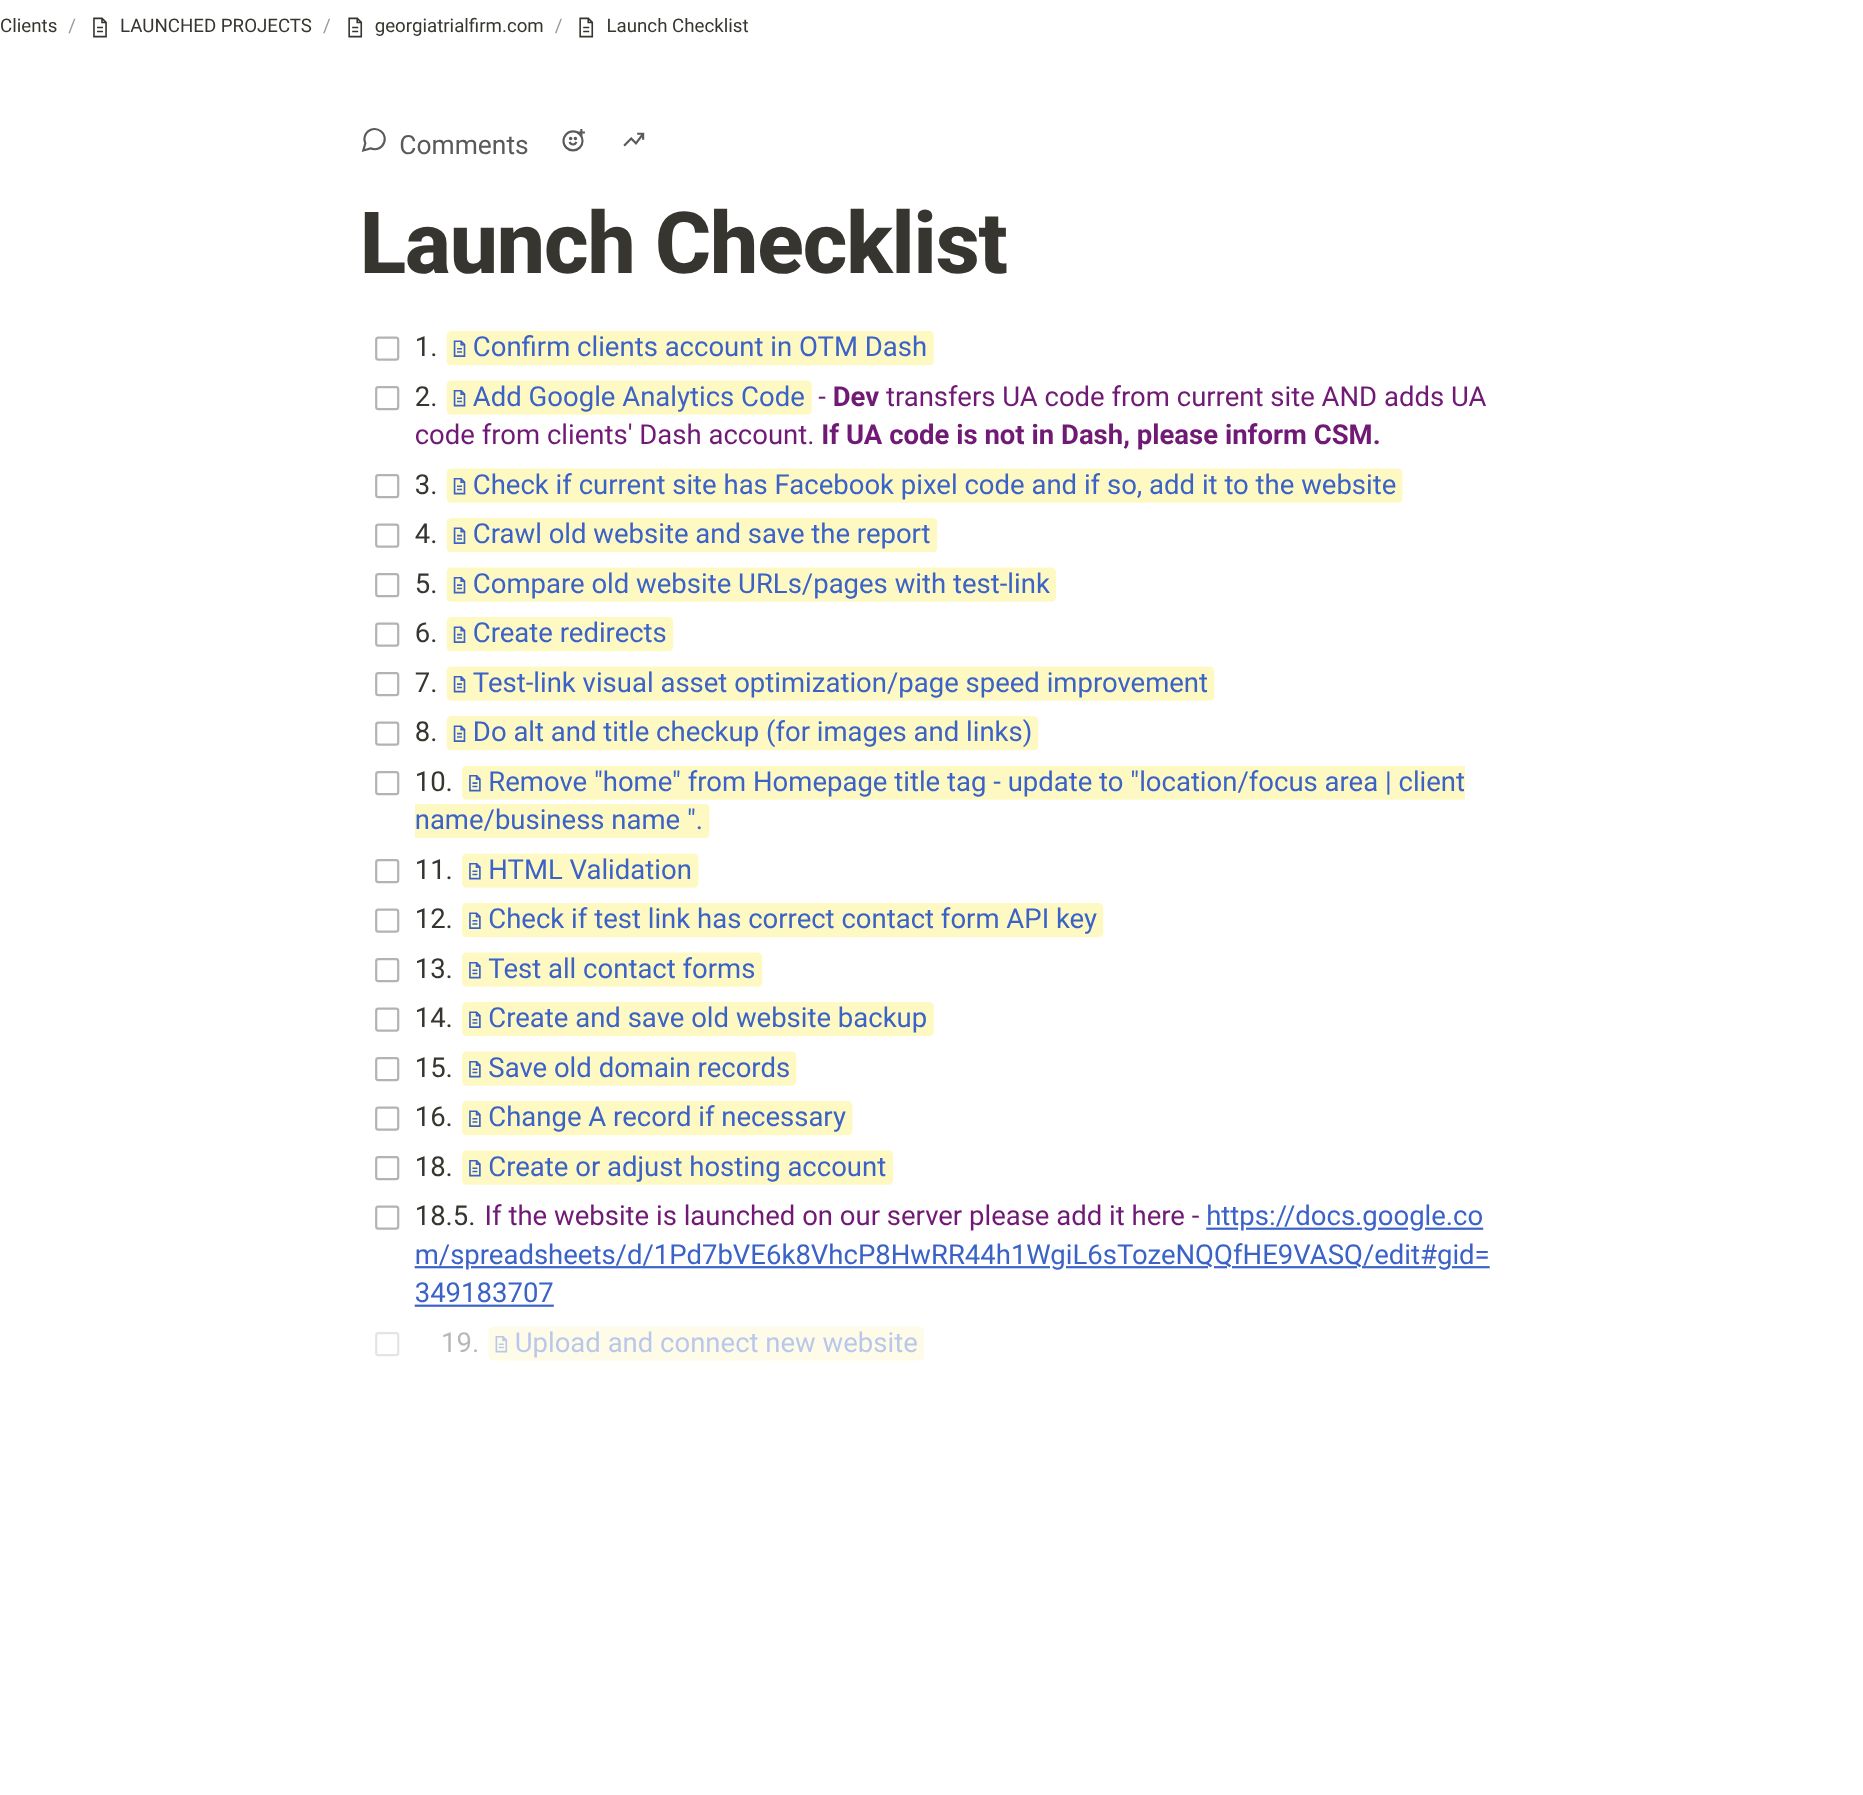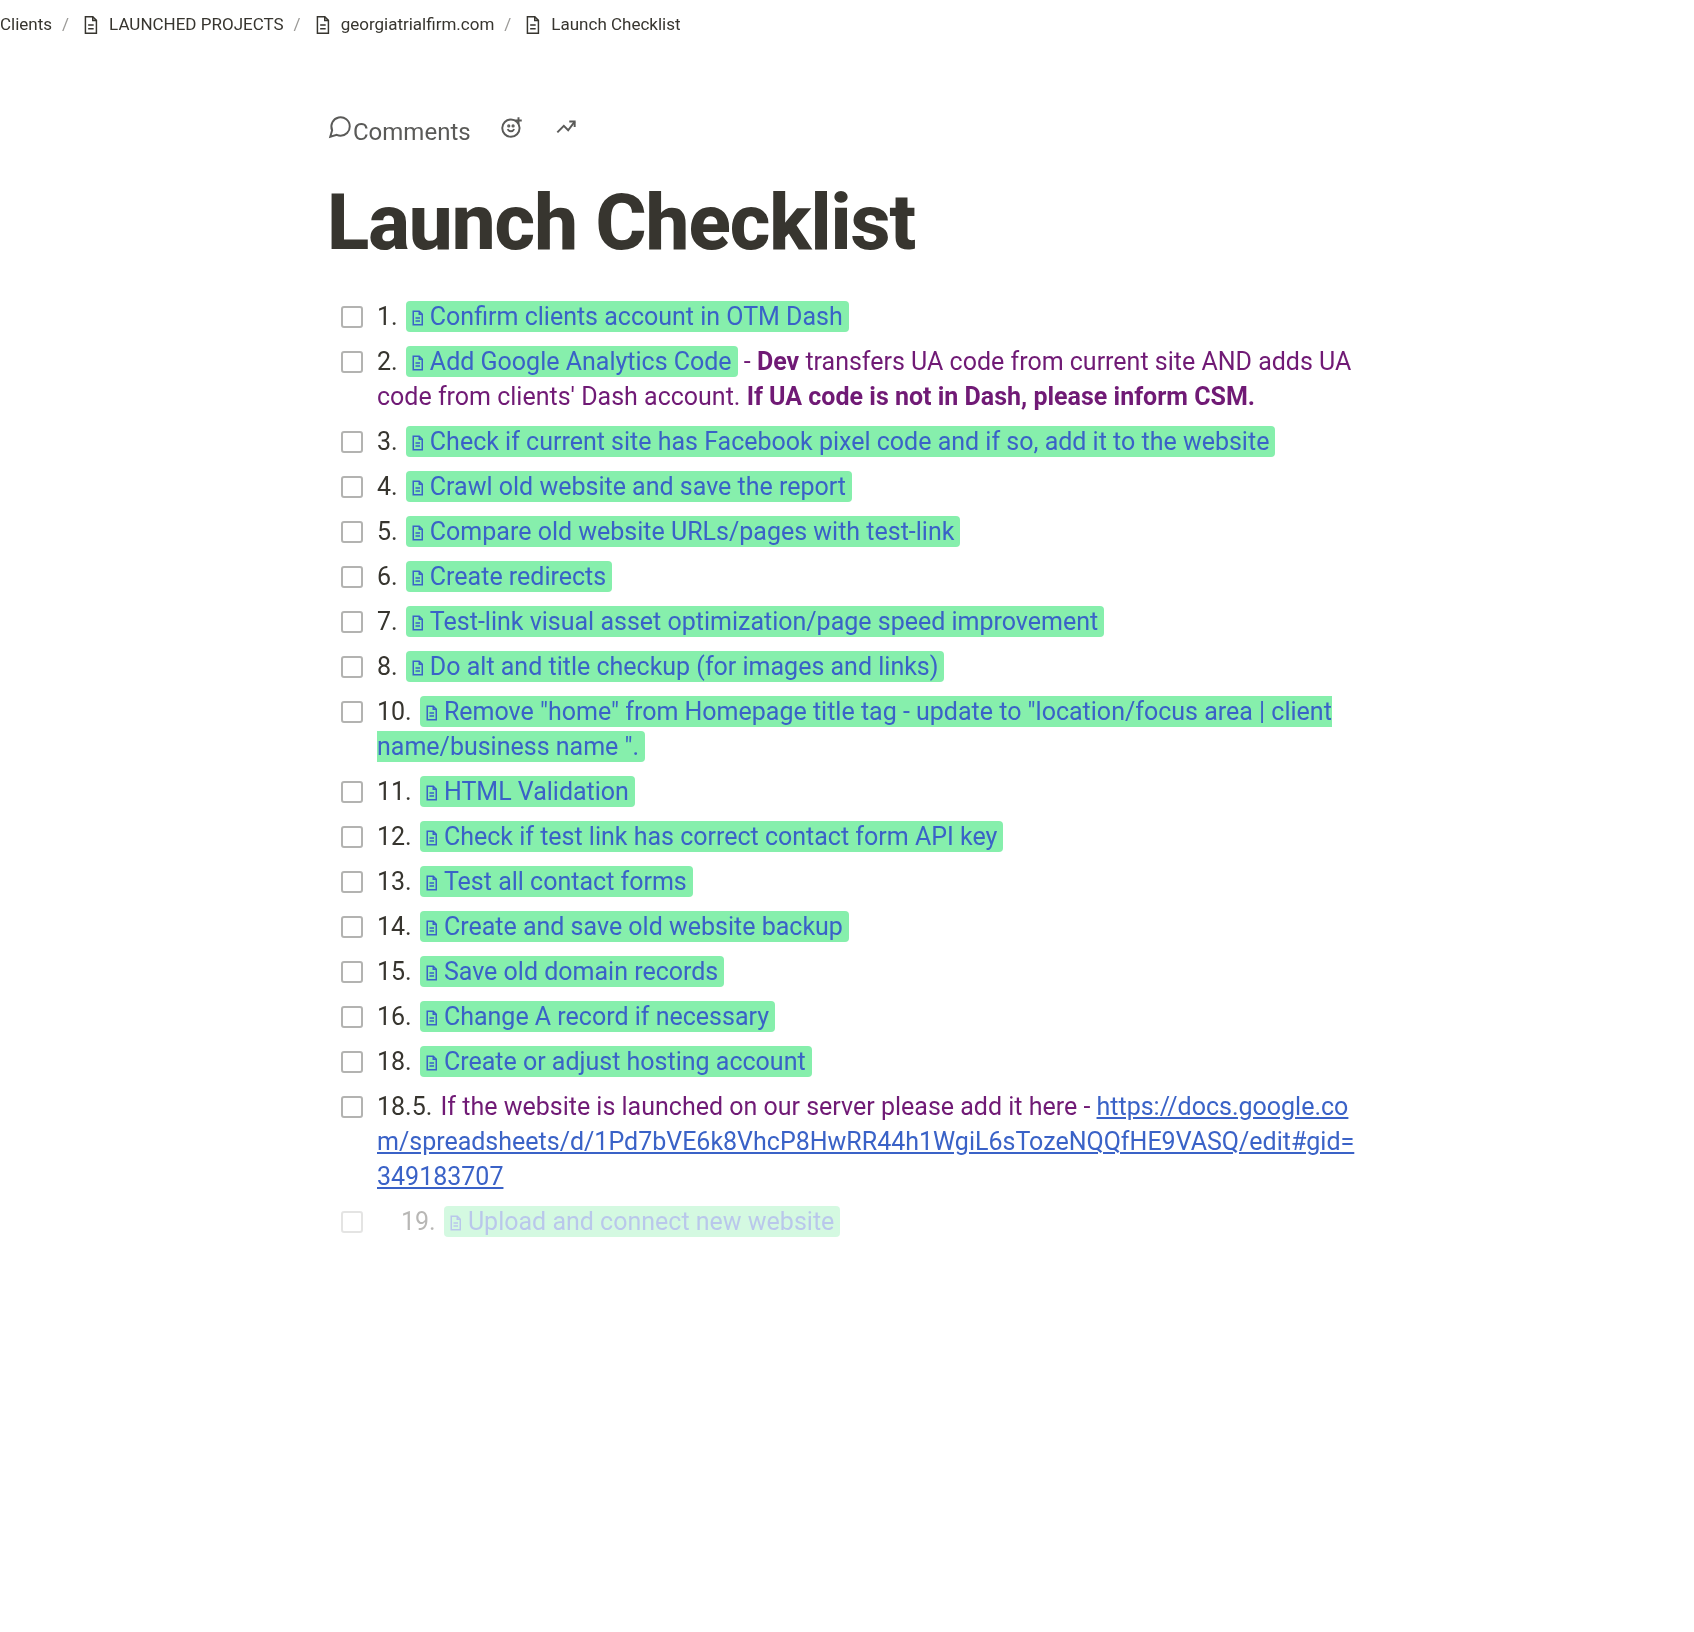--- a/index.html
+++ b/index.html
@@ -52,20 +52,21 @@
     .toolbar {
       display: flex;
       align-items: center;
       gap: 28px;
       padding: 64px 0 24px 0;
       color: #37352f;
     }
     .toolbar-item {
       display: inline-flex;
       align-items: flex-end;
+      gap: 10px;
       cursor: pointer;
       color: #5a5a58;
     }
     .toolbar-item svg {
       width: 26px;
       height: 26px;
       stroke: #5a5a58;
       fill: none;
       stroke-width: 1.8;
     }
@@ -101,21 +102,21 @@
       flex: 1;
       font-size: 25px;
       line-height: 1.4;
     }
     .item-num {
       color: #37352f;
       margin-right: 2px;
     }
     .page-link {
       display: inline;
-      background: #86efac;
+      background: #fef9c3;
       border-radius: 4px;
       padding: 1px 6px 1px 2px;
       color: #3a62c7;
       cursor: pointer;
     }
     .page-link .mini-doc {
       display: inline-flex;
       vertical-align: -2px;
       margin-right: 4px;
     }

